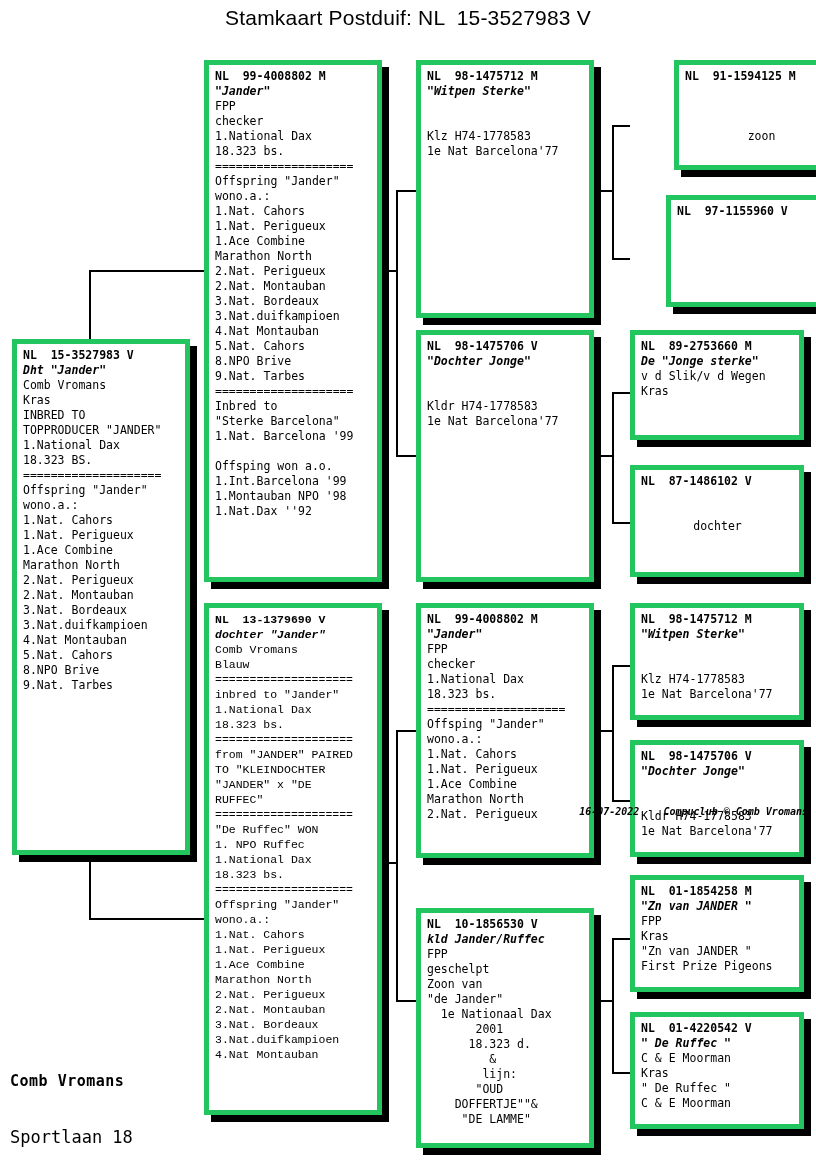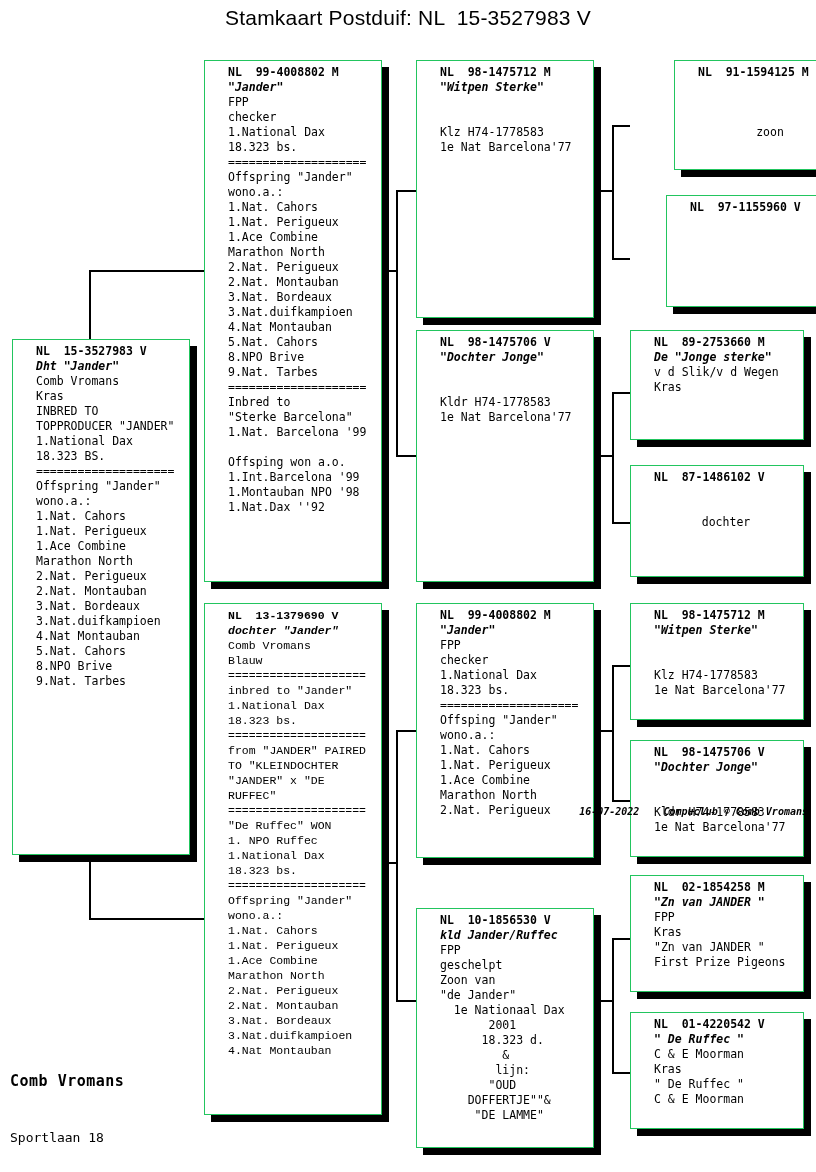--- a/index.html
+++ b/index.html
@@ -12,24 +12,24 @@
   #stage{position:absolute;left:0;top:0;width:816px;height:836px;}
 
   .title{
     position:absolute;left:0;top:6px;width:816px;text-align:center;
     font-family:"Liberation Sans","DejaVu Sans",sans-serif;
     font-size:21px;color:#000;letter-spacing:0.2px;white-space:pre;
   }
 
   
   .box{
-    position:absolute;background:#fff;border:1px solid #22c55e;
+    position:absolute;background:#fff;border:5px solid #22c55e;
     box-shadow:7px 7px 0 0 #000;
     box-sizing:border-box;overflow:hidden;
-    padding:4px 5px 2px 23px;
+    padding:4px 5px 2px 6px;
   }
   .box .hdr{
     font-size:11.5px;font-weight:bold;white-space:pre;line-height:15px;
     letter-spacing:0px;
   }
   .box .nick{
     font-size:11.5px;font-style:italic;font-weight:bold;white-space:pre;line-height:15px;
   }
   .box .ln{
     font-size:11.5px;white-space:pre;line-height:15px;
@@ -40,21 +40,21 @@
   
   .hline{position:absolute;background:#000;height:2px;}
   .vline{position:absolute;background:#000;width:2px;}
 
   .breeder{
     position:absolute;white-space:pre;
   }
   .breeder .bname{
     font-size:15px;font-weight:bold;letter-spacing:0.5px;line-height:20px;
   }
-  .breeder .bln{font-size:13px;line-height:17px;}
+  .breeder .bln{font-size:17px;line-height:17px;}
 
   .footer{
     position:absolute;right:8px;bottom:8px;
     font-size:10px;font-style:italic;font-weight:bold;white-space:pre;
     font-family:"DejaVu Sans Mono","Liberation Mono",monospace;
   }
 </style>
 </head>
 <body>
 
@@ -303,21 +303,21 @@
     <div class="nick">"Dochter Jonge"</div>
     <div class="body">
         <div class="ln blank"></div>
         <div class="ln blank"></div>
         <div class="ln">Kldr H74-1778583</div>
         <div class="ln">1e Nat Barcelona'77</div>
       </div>
   </div>
 
   <div class="box" style="left:630px;top:875px;width:174px;height:117px;">
-    <div class="hdr">NL  02-1854258 M</div>
+    <div class="hdr">NL  01-1854258 M</div>
     <div class="nick">"Zn van JANDER "</div>
     <div class="body">
         <div class="ln">FPP</div>
         <div class="ln">Kras</div>
         <div class="ln">"Zn van JANDER "</div>
         <div class="ln">First Prize Pigeons</div>
       </div>
   </div>
 
   <div class="box" style="left:630px;top:1012px;width:174px;height:117px;">

